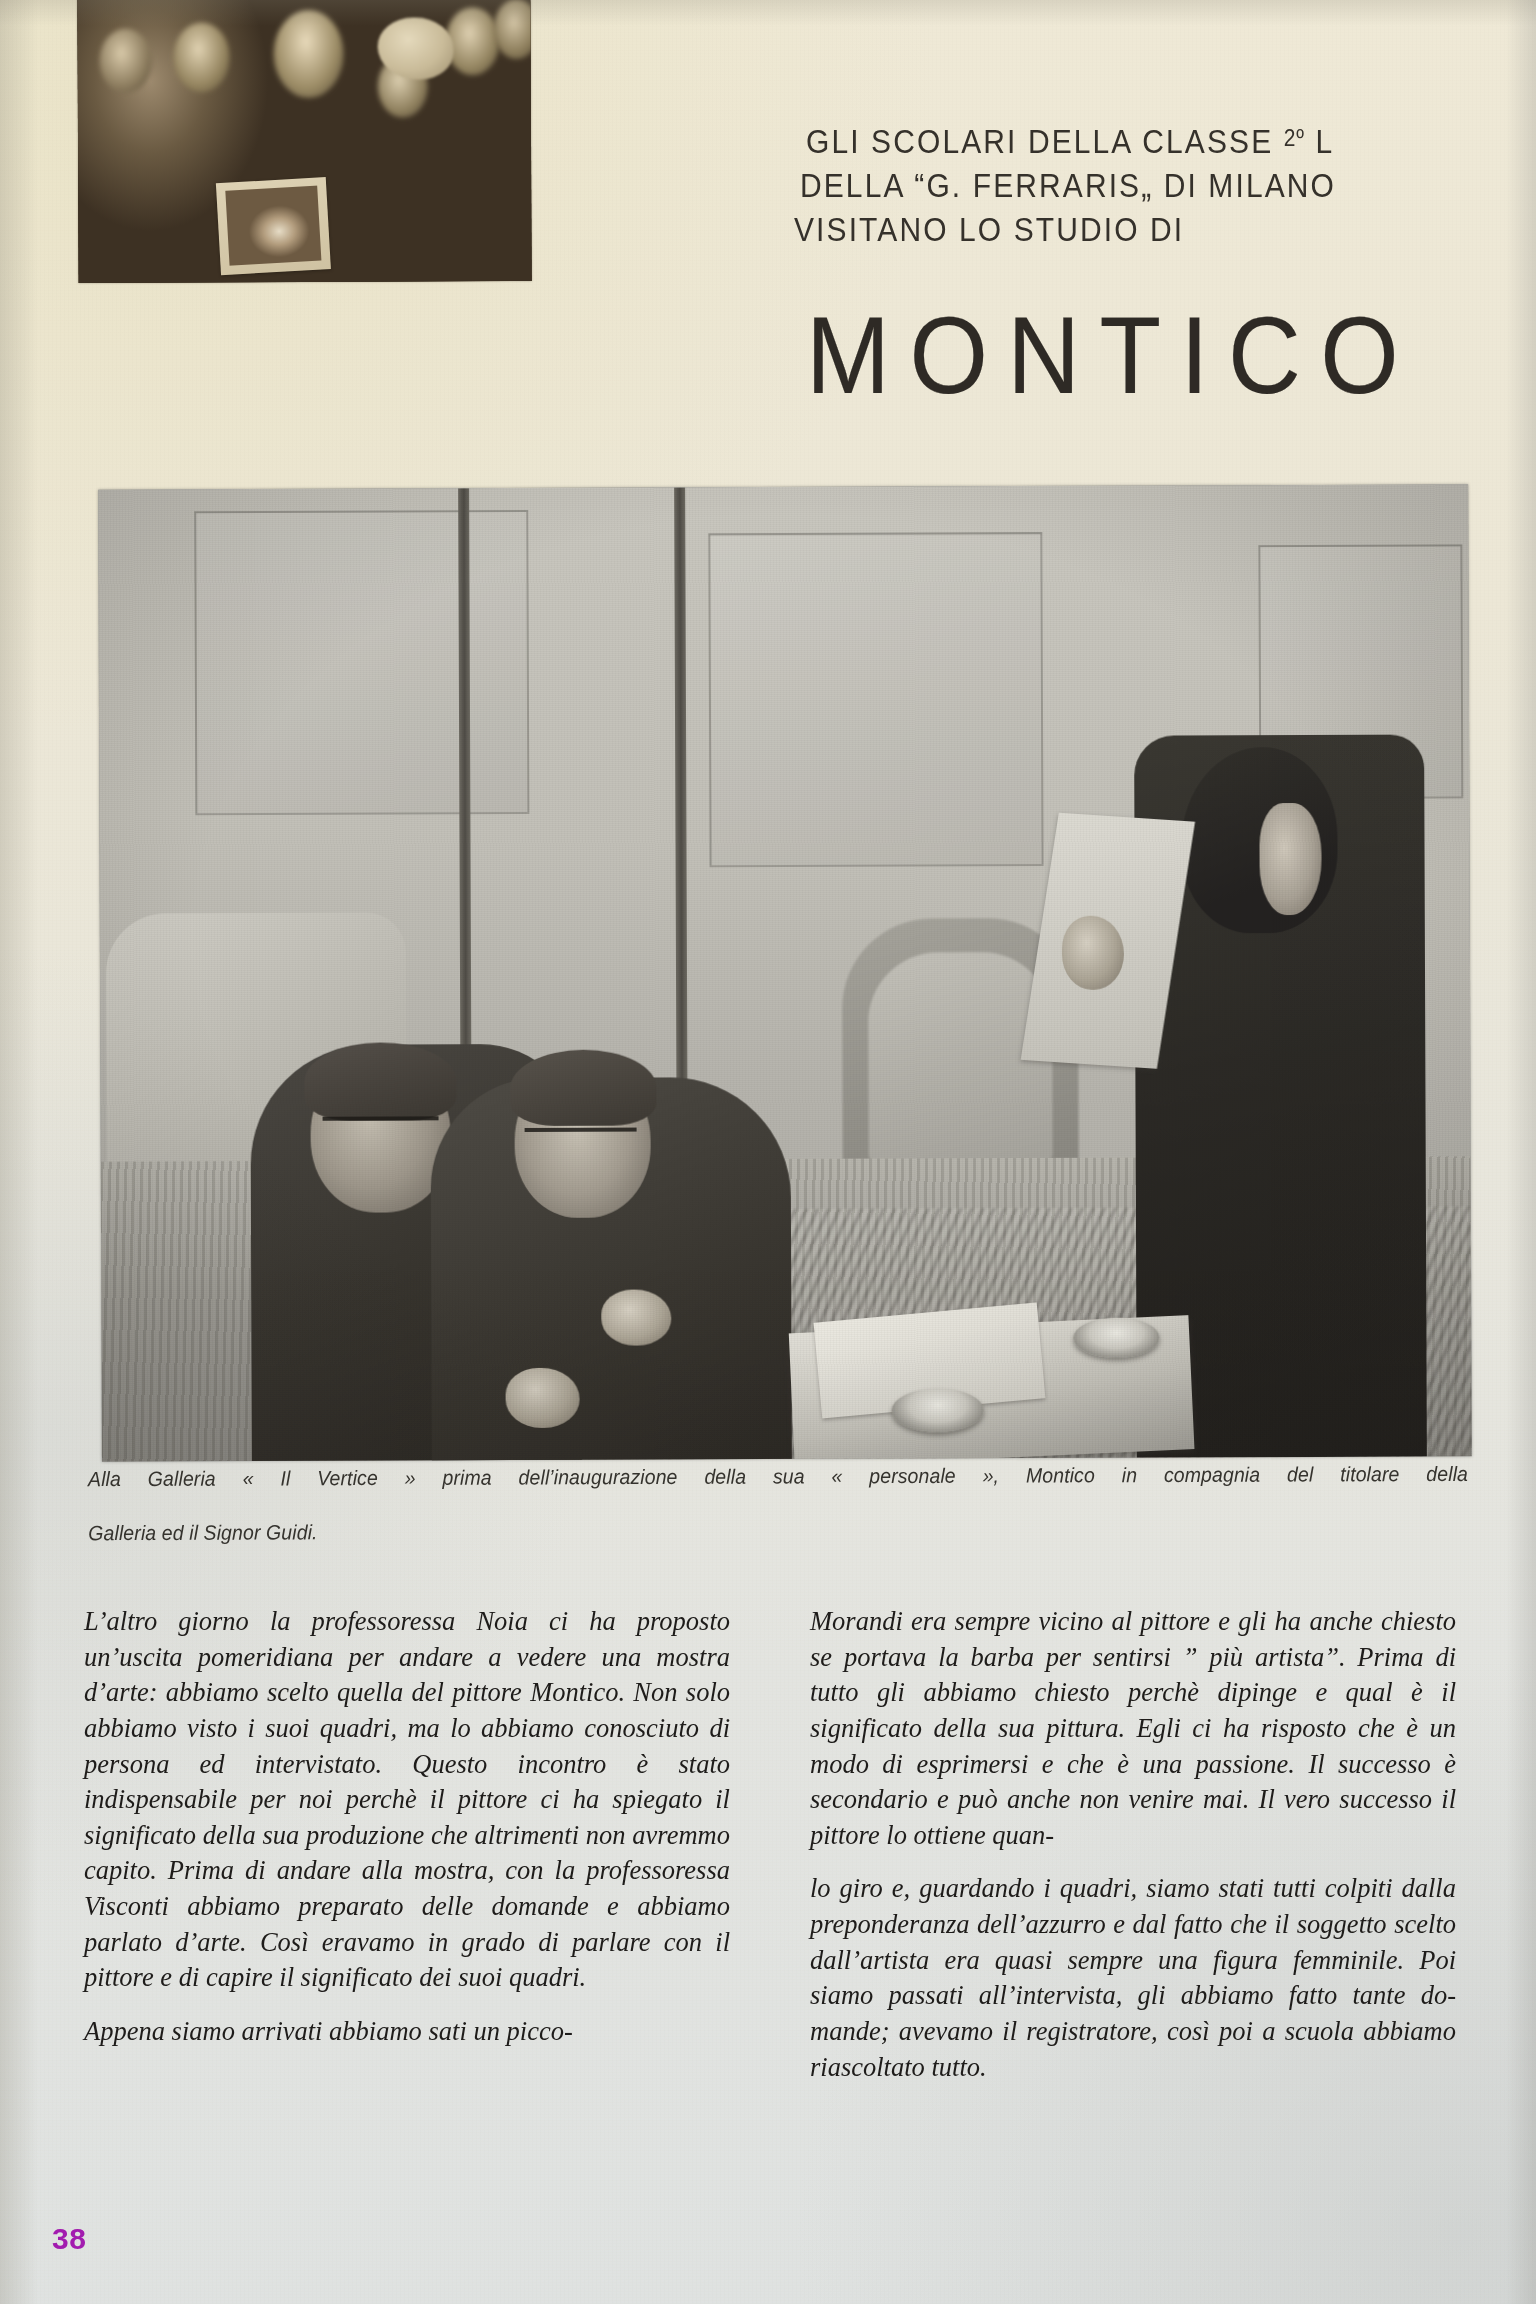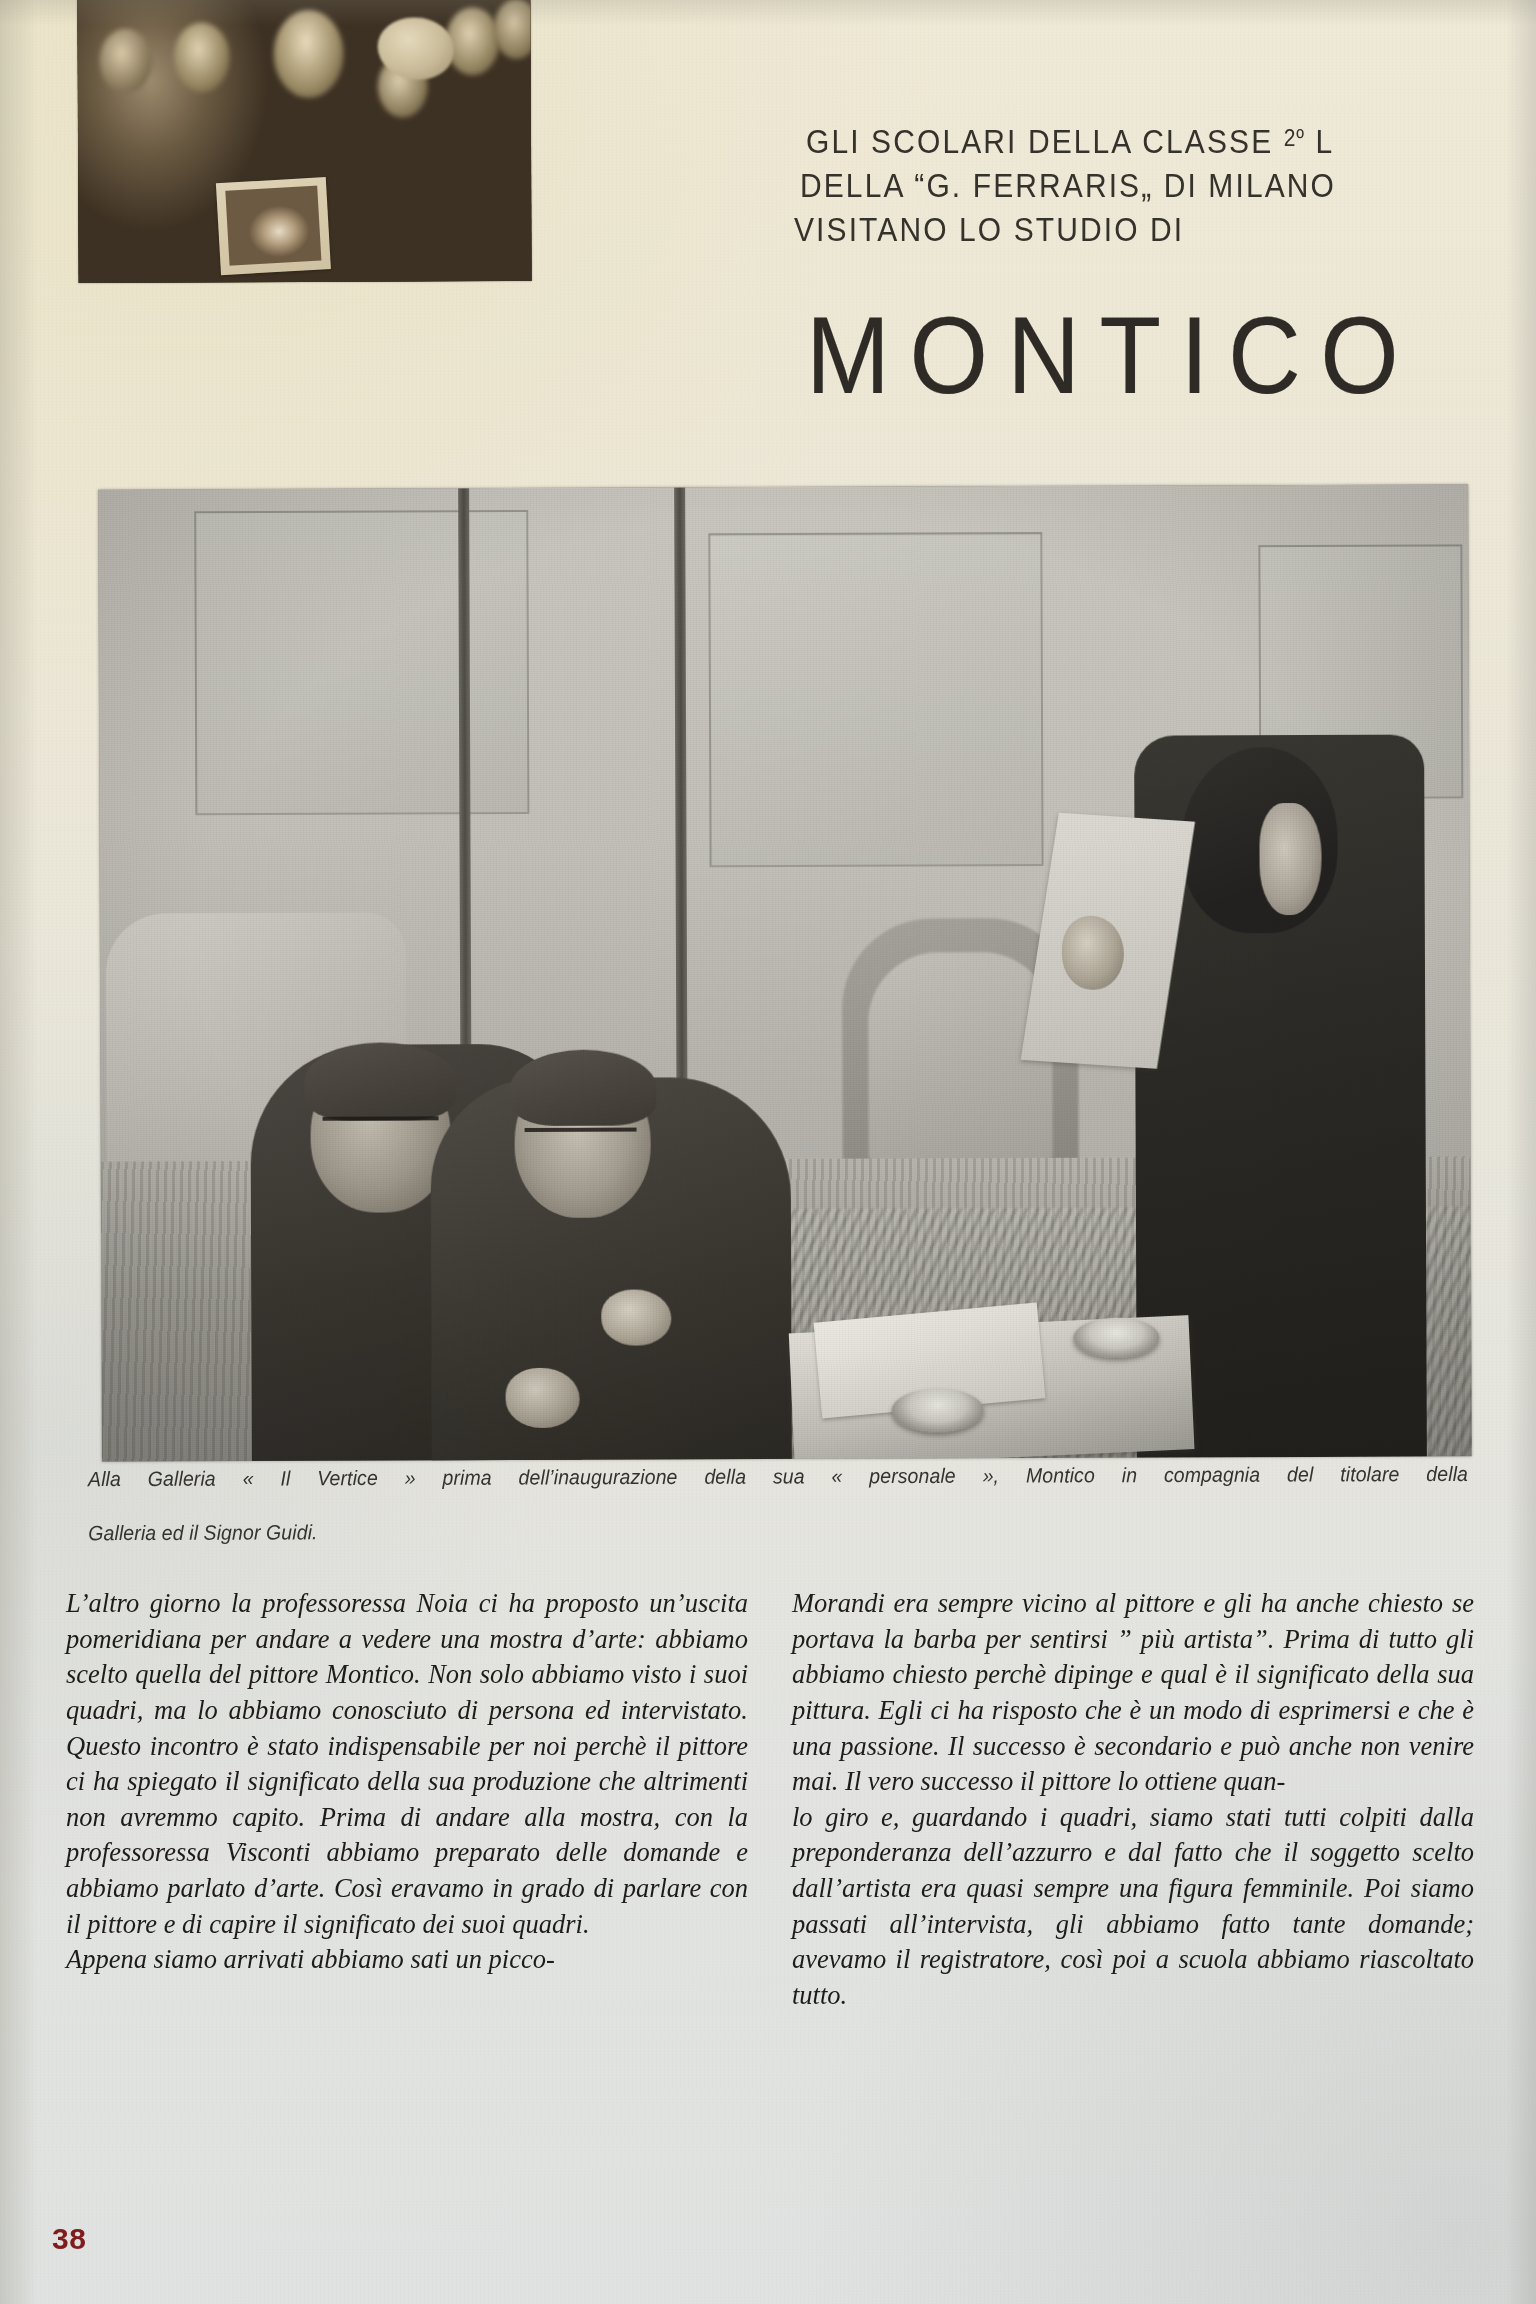--- a/index.html
+++ b/index.html
@@ -366,30 +366,30 @@
     width: 682px;
     font-family: "Liberation Serif", serif;
     font-style: italic;
     font-size: 26.5px;
     line-height: 1.345;
     color: #1e1c1a;
     text-align: justify;
     text-justify: inter-word;
     hyphens: manual;
   }
-  .col p { margin: 0; }
+  .col p { margin: 18px; }
   .col p + p { margin-top: 0px; }
   .page-number {
     position: absolute;
     left: 52px;
     top: 2222px;
     font-family: "Liberation Sans", sans-serif;
     font-weight: 700;
     font-size: 30px;
-    color: #7f1d1d;
+    color: #a21caf;
     letter-spacing: 0.5px;
   }
   
   .edge-left {
     position: absolute;
     left: 0; top: 0; bottom: 0; width: 38px;
     background: linear-gradient(90deg, rgba(140,136,120,0.28), rgba(140,136,120,0));
     pointer-events: none;
   }
   .edge-top {

